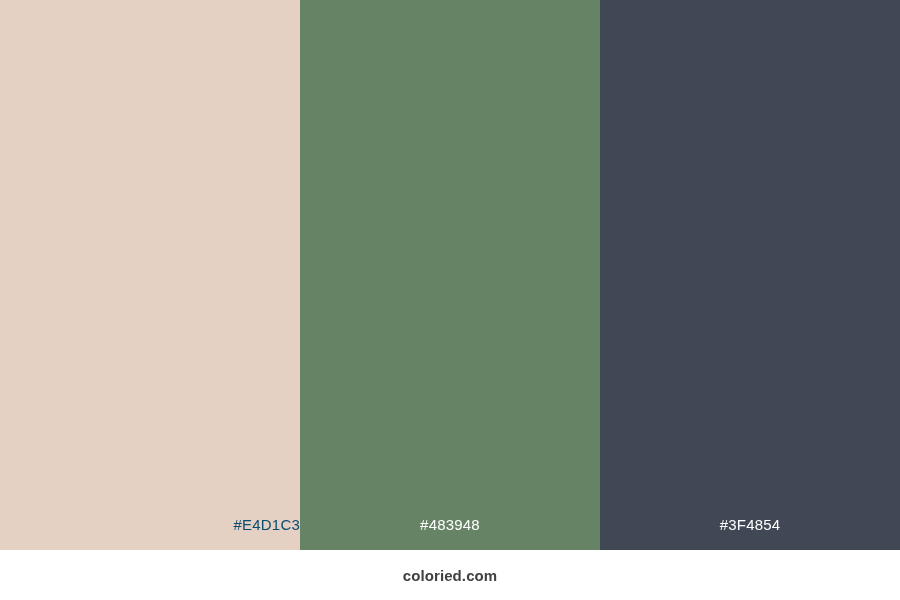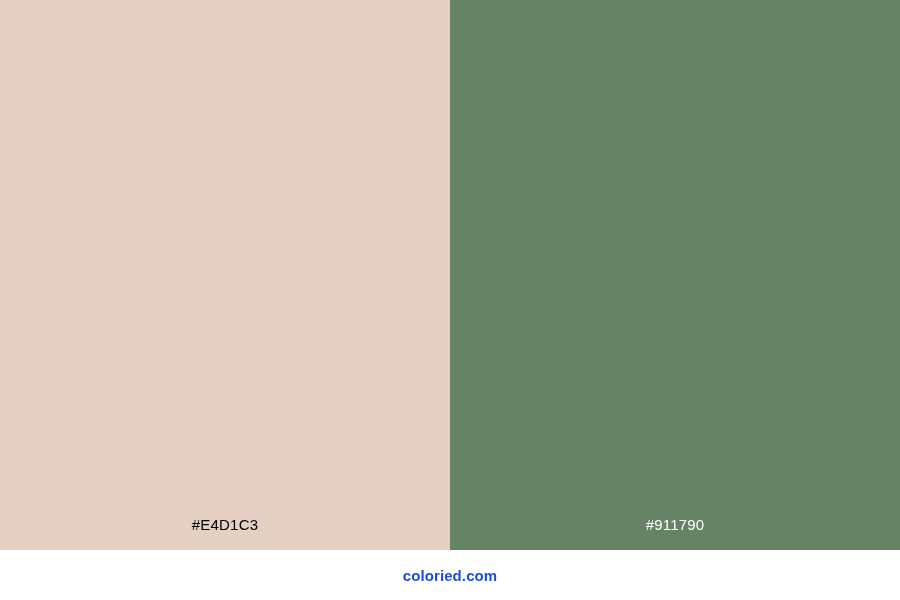--- a/index.html
+++ b/index.html
@@ -50,62 +50,66 @@
     font-family: "Liberation Sans", sans-serif;
     font-size: 15px;
     font-weight: 400;
     letter-spacing: 0.2px;
     line-height: 1;
     padding-bottom: 18px;
     user-select: text;
   }
 
   .label-dark {
-    color: #000000;
+    color: #0c4a6e;
+    text-align: right;
   }
 
   .label-light {
     color: #ffffff;
   }
 
   #footer-bar {
     flex: 1 1 auto;
     height: 50px;
     background: #ffffff;
     display: flex;
     align-items: center;
     justify-content: center;
   }
 
   #site-credit {
     font-family: "Liberation Sans", sans-serif;
     font-size: 15px;
     font-weight: 700;
-    color: #1d4ed8;
+    color: #404040;
     letter-spacing: 0.1px;
     line-height: 1;
   }
 </style>
 </head>
 <body style="background-color: rgb(255, 255, 255);">
 
 <div id="palette-page">
 
   <div id="swatch-strip">
 
     <div class="swatch" style="background-color: rgb(228, 209, 195);">
       <span class="swatch-label label-dark">#E4D1C3</span>
     </div>
 
 
 
     <div class="swatch" style="background-color: rgb(102, 132, 101);">
-      <span class="swatch-label label-light">#911790</span>
+      <span class="swatch-label label-light">#483948</span>
     </div>
 
+    <div class="swatch" style="background-color: rgb(63, 72, 84);">
+      <span class="swatch-label label-light">#3F4854</span>
+    </div>
 
   </div>
 
   <div id="footer-bar" style="background-color: rgb(255, 255, 255);">
     <span id="site-credit">coloried.com</span>
   </div>
 
 </div>
 
 </body></html>

